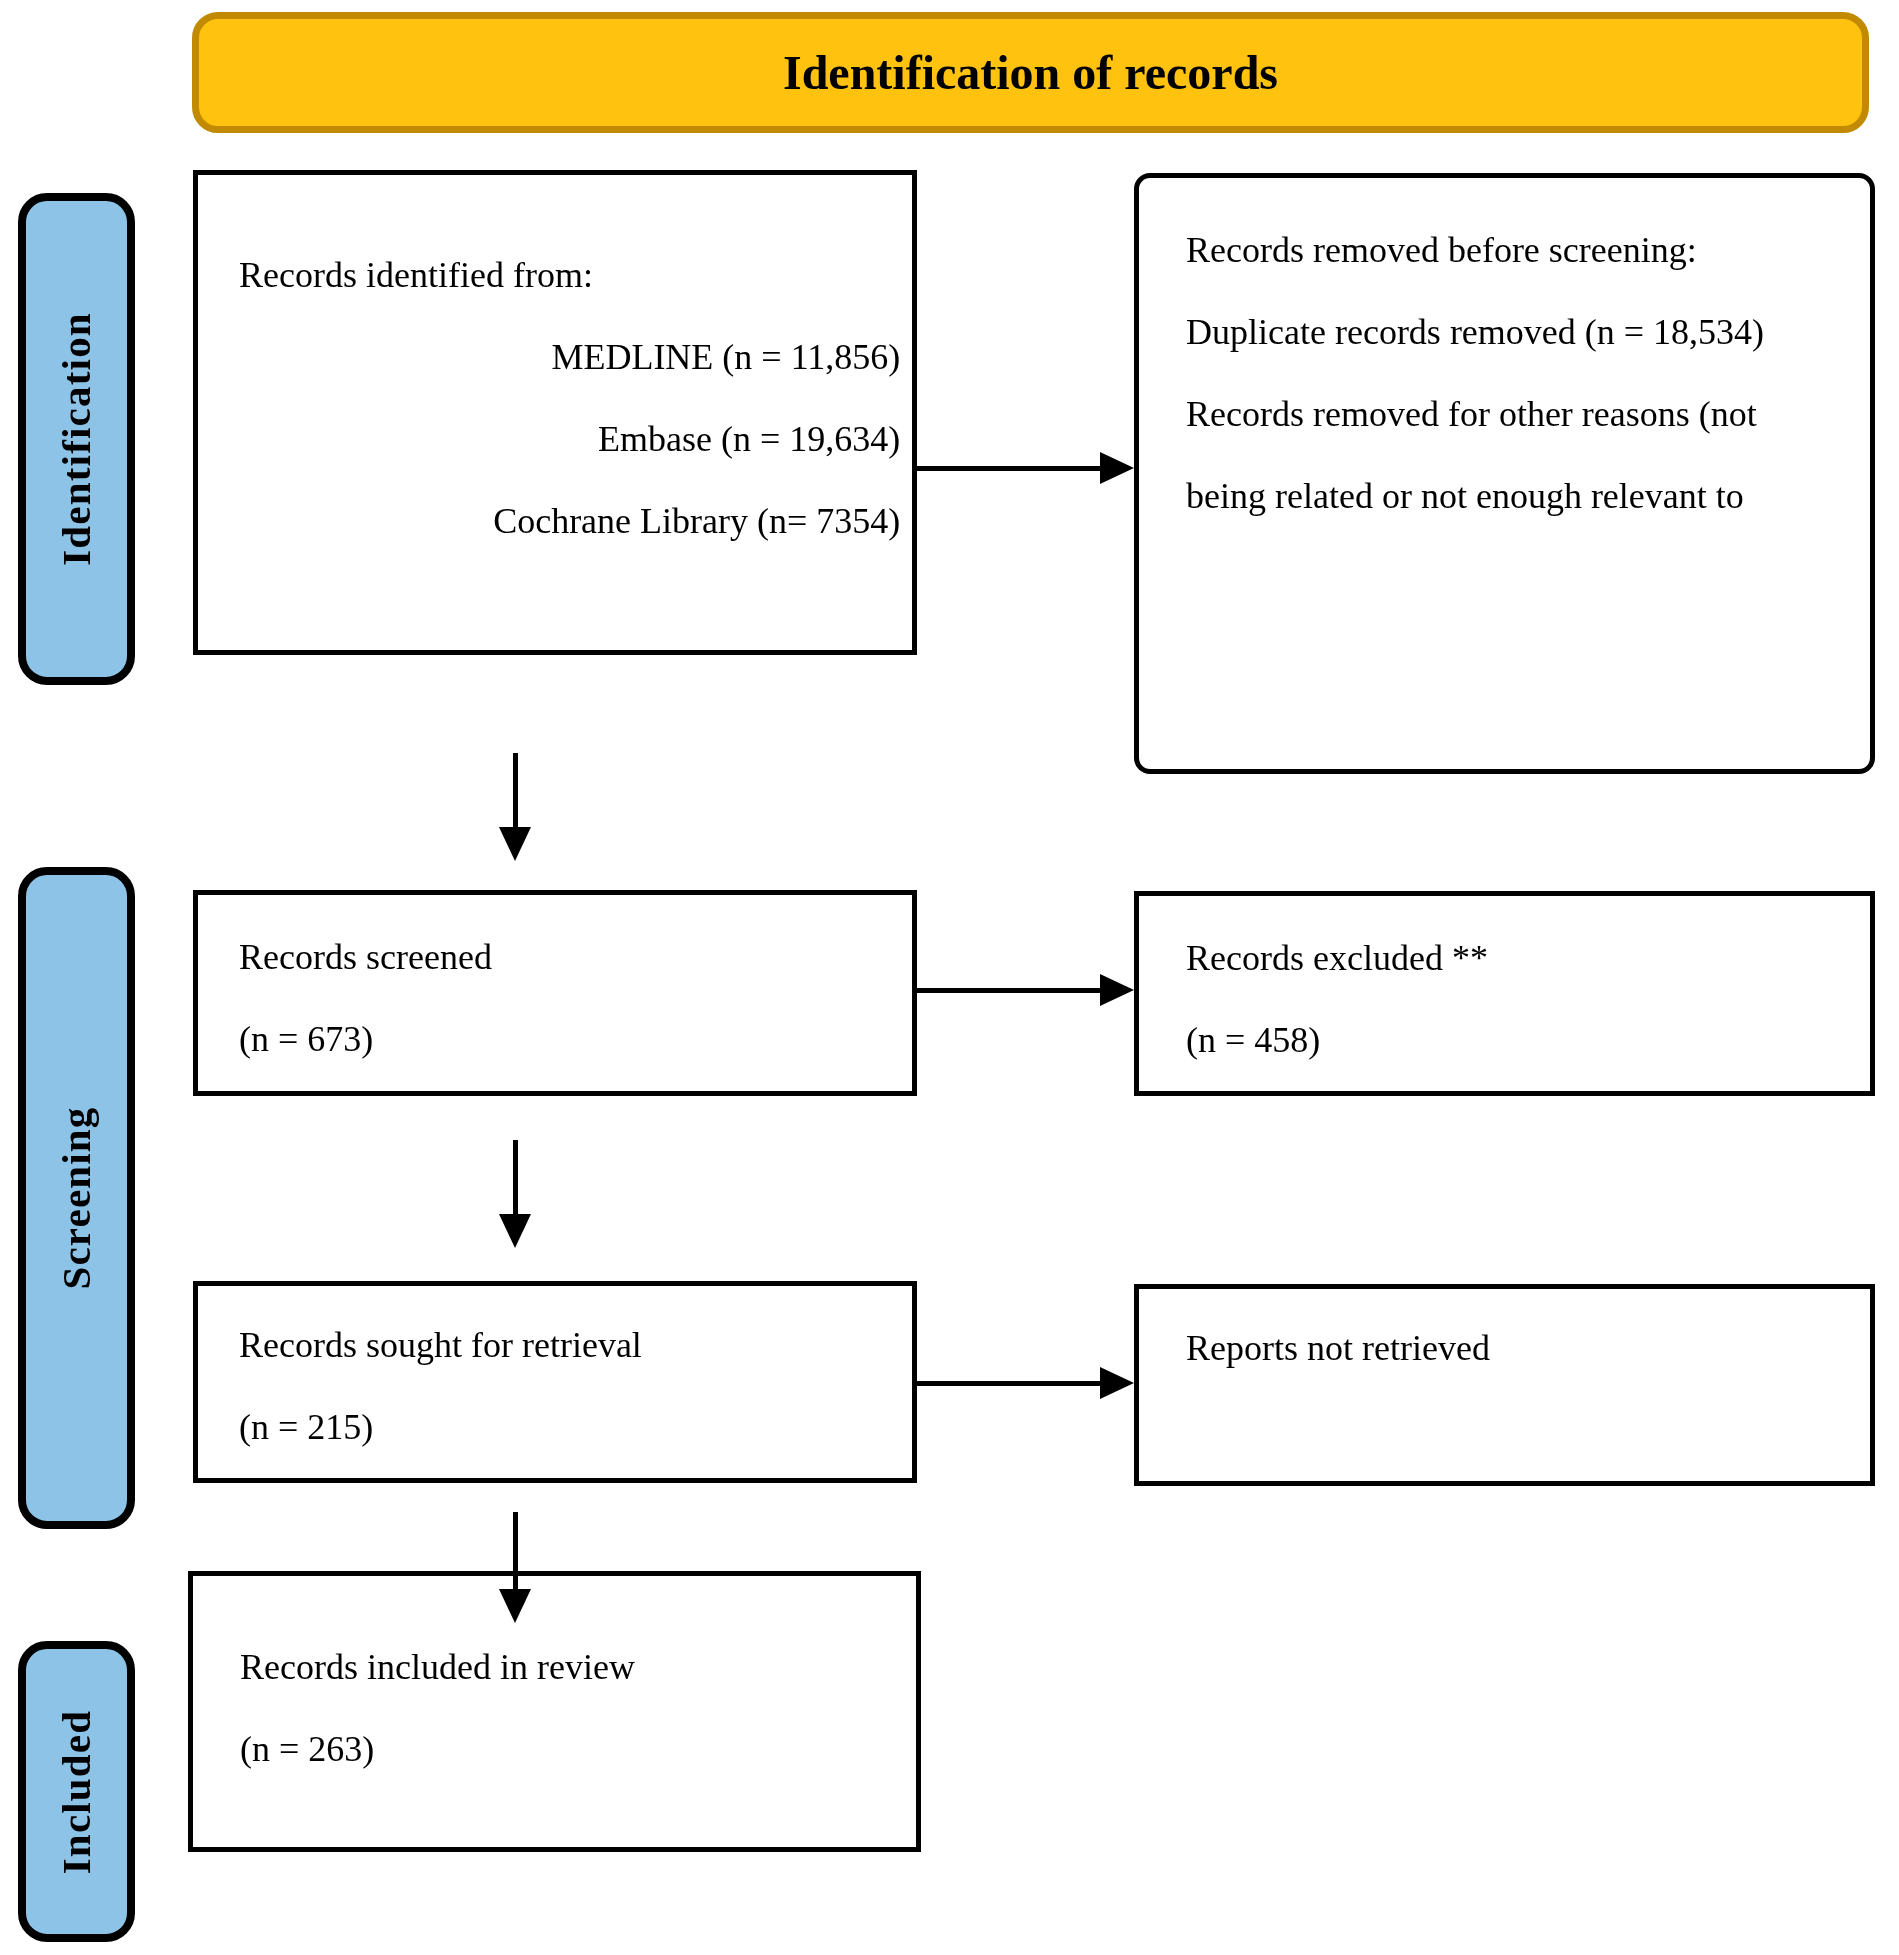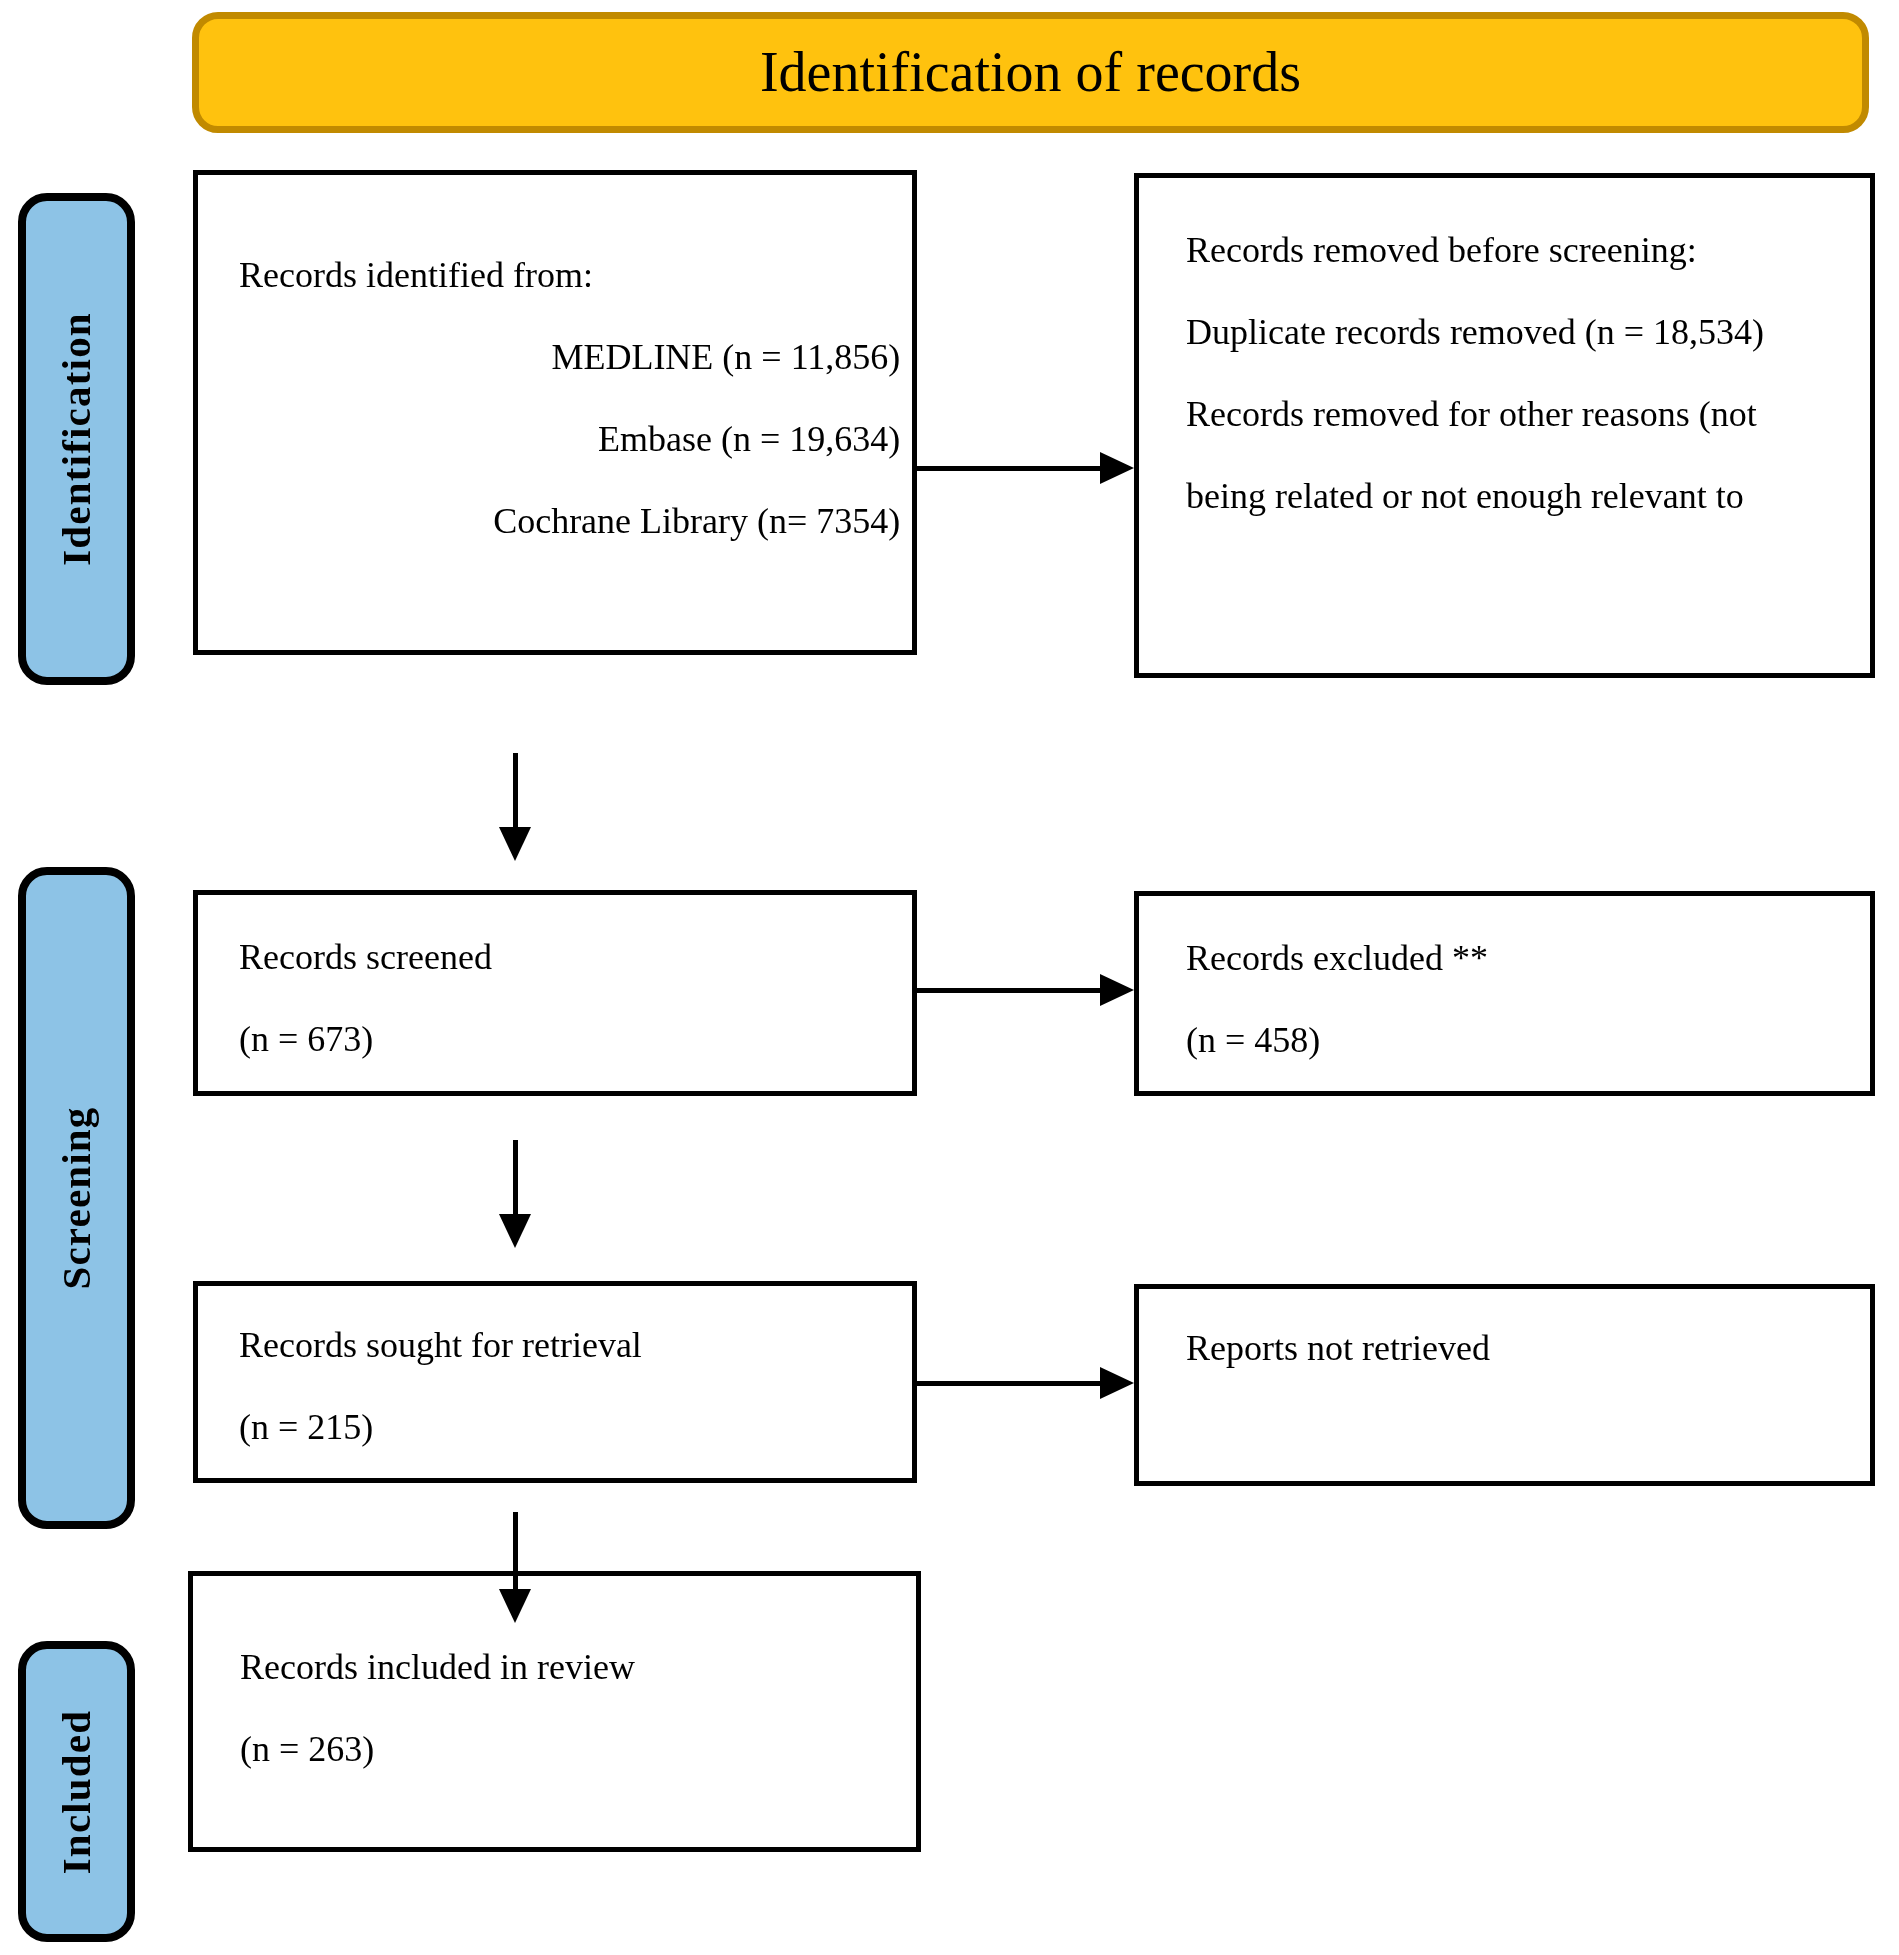--- a/index.html
+++ b/index.html
@@ -20,21 +20,21 @@
   }
   
   .header{
     position:absolute;left:192px;top:11.7px;width:1677px;height:121px;
     background:var(--header-fill);
     border:7px solid var(--header-border);
     border-radius:26px;
     box-sizing:border-box;
     display:flex;align-items:center;justify-content:center;
   }
-  .header .t{font-weight:normal;font-size:56px;}
+  .header .t{font-weight:bold;font-size:48px;}
   
   .stage{
     position:absolute;left:17.6px;width:117px;
     background:var(--stage-fill);
     border:8.2px solid #000;
     border-radius:29px;
     box-sizing:border-box;
   }
   #stage-identification{top:193px;height:492px;}
   #stage-screening{top:867px;height:662px;}
@@ -47,21 +47,21 @@
   
   .fbox{
     position:absolute;background:#ffffff;
     border:5.9px solid var(--line-color);
     box-sizing:border-box;
     font-size:36px;line-height:82px;
   }
   .fbox .line{margin:0;white-space:nowrap;}
   .fbox .indent{padding-left:67px;text-align:right;}
   #box-identified{left:193px;top:170px;width:724px;height:485px;padding:59px 11.7px 0 41px;}
-  #box-removed{left:1134px;top:173px;width:741px;height:505px;padding:30.5px 17.6px 0 47px;}
+  #box-removed{left:1134px;top:173px;width:741px;height:601px;padding:30.5px 17.6px 0 47px;border-radius:16px;}
   #box-screened{left:193px;top:890px;width:724px;height:206px;padding:20.5px 11.7px 0 41px;}
   #box-excluded{left:1134px;top:891px;width:741px;height:205px;padding:20.5px 17.6px 0 47px;}
   #box-sought{left:193px;top:1281px;width:724px;height:202px;padding:17.6px 11.7px 0 41px;}
   #box-notretrieved{left:1134px;top:1284px;width:741px;height:202px;padding:17.6px 17.6px 0 47px;}
   #box-included{left:188px;top:1571px;width:733px;height:281px;padding:50px 11.7px 0 47px;}
   
   .harrow{position:absolute;height:33px;}
   .harrow .shaft{position:absolute;left:0;top:14px;height:4.7px;background:var(--line-color);}
   .harrow .head{
     position:absolute;right:0;top:0;width:0;height:0;

